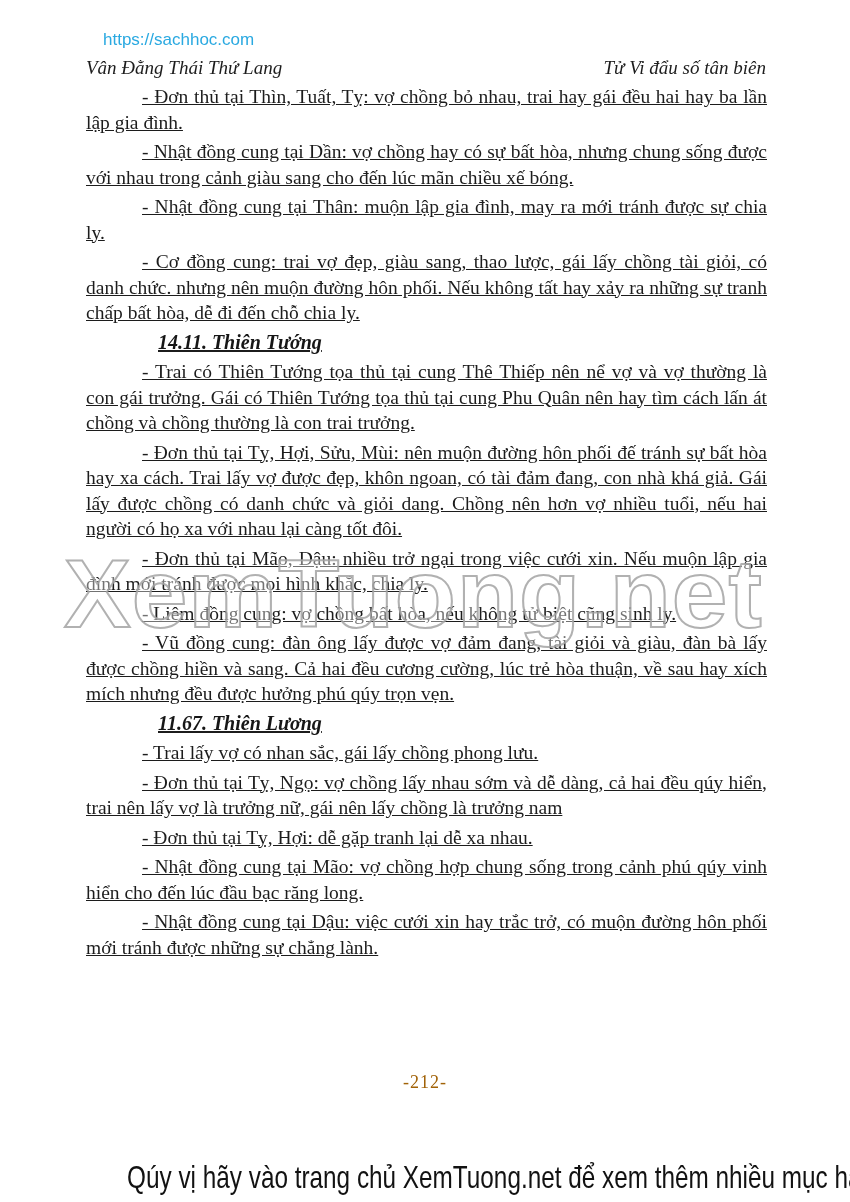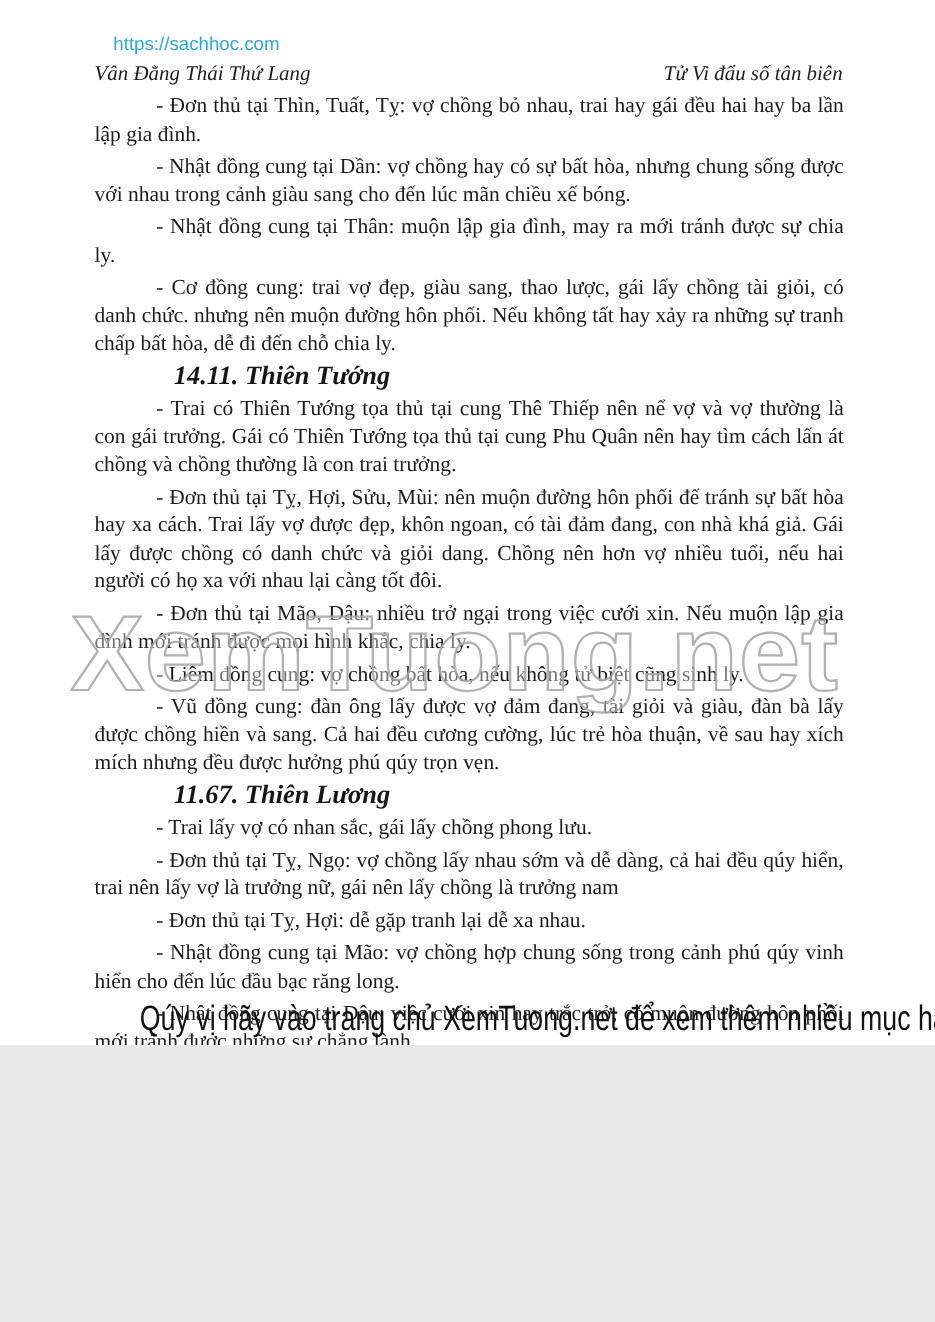--- a/index.html
+++ b/index.html
@@ -1,18 +1,18 @@
 <!DOCTYPE html>
 <html><head>
 <meta charset="utf-8">
 <style>
   html,body{margin:0;padding:0;background:#e9e9e9;}
   .page{
     position:relative;
-    width:850px;height:950px;
+    width:850px;height:1202px;
     background:#ffffff;
     overflow:hidden;
     font-family:"Liberation Serif", serif;
   }
   .url{
     position:absolute;left:103px;top:30px;
     font-family:"Liberation Sans", sans-serif;
     font-size:17px;
     color:#2aa9e1;
     text-decoration:none;
@@ -26,28 +26,29 @@
     color:#1d1d1d;
     z-index:2;
   }
   .body-text{
     position:absolute;left:86px;right:83px;top:84px;
     font-size:19.5px;
     line-height:25.5px;
     text-align:justify;
     color:#1c1c1c;
     z-index:1;
+    text-decoration:underline;
   }
   .para{
     margin:0 0 4px 0;
     text-indent:56px;
   }
   .section-heading{
     margin:3px 0 4px 72px;
-    font-size:24px;
+    font-size:20px;
     font-weight:bold;
     font-style:italic;
     color:#161616;
   }
   .watermark{
     position:absolute;
     left:64px;top:538px;
     width:740px;
     font-family:"Liberation Sans", sans-serif;
     font-weight:bold;

